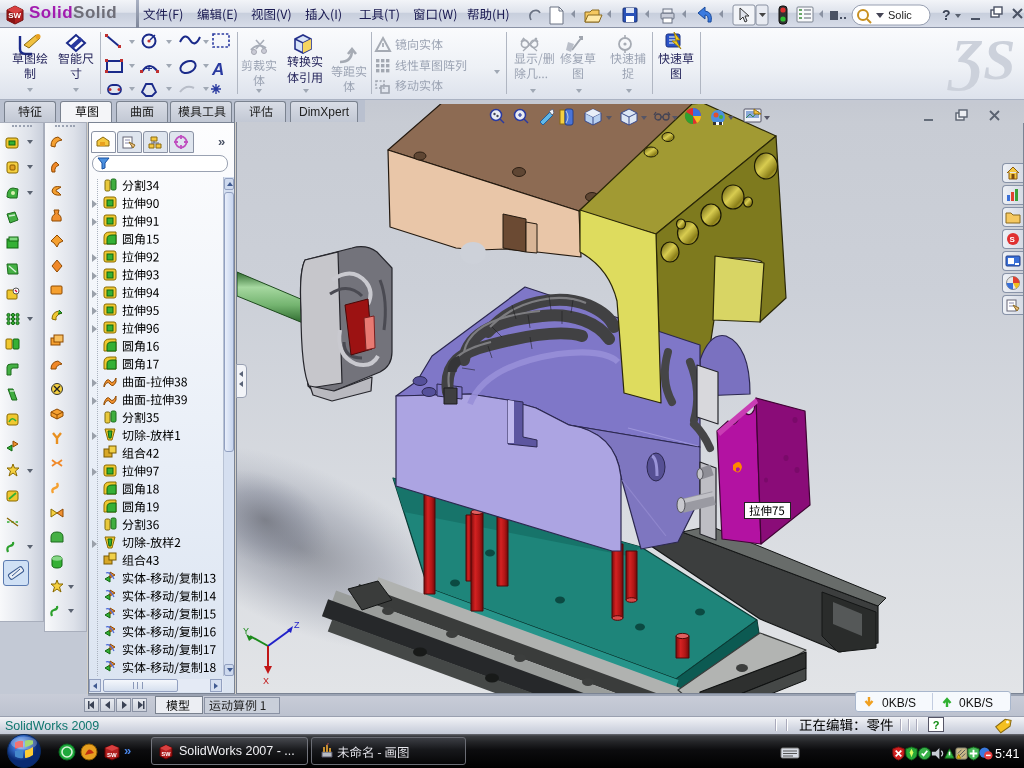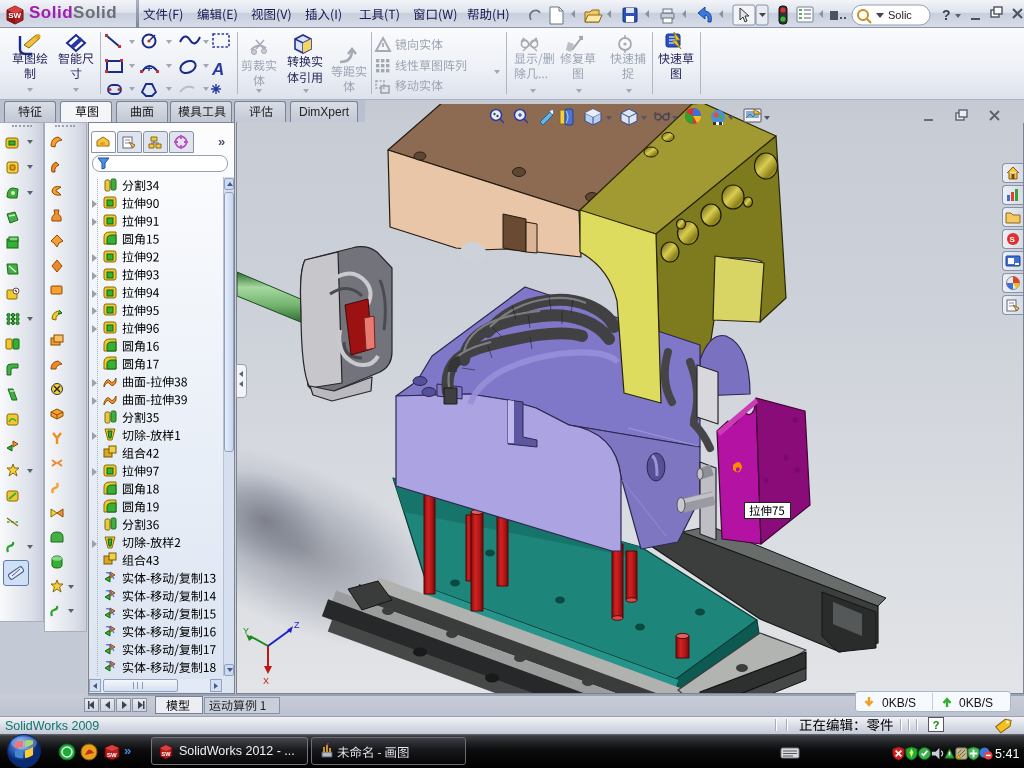--- a/index.html
+++ b/index.html
@@ -89,20 +89,22 @@
   <path d="M444,15 h9"></path>
   <rect x="464" y="6" width="8" height="7" fill="#fff" stroke-width="1.4"></rect>
         <rect x="467" y="3" width="8" height="7" fill="#fff" stroke-width="1.4"></rect>
   <path d="M486,5 l9,9 M495,5 l-9,9"></path>
  </g>
 </svg>
 
 <div class="abs" style="left:0;top:28px;width:1024px;height:72px;
  background:linear-gradient(180deg,#fafbfd 0%,#eef1f6 55%,#dde2ec 100%);
  border-bottom:1px solid #aab2c2"></div>
+<div class="abs" style="left:952px;top:26px;width:70px;height:58px;color:#ccd1db;
+ font-size:58px;font-weight:bold;font-style:italic;font-family:'Liberation Serif',serif">ƷS</div>
 <div class="sep-v" style="left:100px;top:32px;height:62px"></div>
 <div class="sep-v" style="left:237px;top:32px;height:62px"></div>
 <div class="sep-v" style="left:371px;top:32px;height:62px"></div>
 <div class="sep-v" style="left:506px;top:32px;height:62px"></div>
 <div class="sep-v" style="left:652px;top:32px;height:62px"></div>
 <div class="sep-v" style="left:700px;top:32px;height:62px"></div>
 
 <svg class="abs" style="left:0;top:28px" width="700" height="72" viewBox="0 0 700 72">
  <g transform="translate(18,5)">
         <path d="M2,3 L2,16 Q2,21 8,21 L14,21" fill="none" stroke="#1a2a8a" stroke-width="2.4"></path>
@@ -1011,21 +1013,21 @@
       </g>
  <text x="66" y="12" font-size="13" font-weight="bold" fill="#4a86e8">»</text>
 </svg>
 <div class="abs" style="left:151px;top:737px;width:157px;height:28px;border:1px solid #72747c;border-radius:3px;
  background:linear-gradient(180deg,#46484e,#1a1b1e 45%,#070708)"></div>
 <svg class="abs" style="left:158px;top:744px" width="16" height="16" viewBox="0 0 16 16">
  <path d="M2,4 L8,1 L14,4 L14,12 L8,15 L2,12 Z" fill="#b02020" stroke="#600"></path>
       <path d="M2,4 L8,7 L14,4 L8,1 Z" fill="#d84040"></path>
  <text x="3.6" y="12" font-size="5.5" fill="#fff" font-weight="bold">SW</text>
     </svg>
-<div class="abs" style="left:179px;top:744px;font-size:12.5px;color:#f0f0f4">SolidWorks 2012 - ...</div>
+<div class="abs" style="left:179px;top:744px;font-size:12.5px;color:#f0f0f4">SolidWorks 2007 - ...</div>
 <div class="abs" style="left:311px;top:737px;width:155px;height:28px;border:1px solid #6a6c74;border-radius:3px;
  background:linear-gradient(180deg,#3c3e44,#17181b 45%,#060607)"></div>
 <svg class="abs" style="left:319px;top:743px" width="16" height="16" viewBox="0 0 16 16">
  <path d="M3,9 h10 v5 h-10 z" fill="#b8bcc4" stroke="#556"></path>
  <path d="M5,9 V4 M8,9 V2 M11,9 V5" stroke="#c89030" stroke-width="2"></path>
  <path d="M8,2 l1.5,-2" stroke="#844" stroke-width="1.4"></path>
     </svg>
 <svg class="abs" style="left:780px;top:746px" width="22" height="14" viewBox="0 0 22 14">
  <rect x="1" y="2" width="18" height="10" rx="1.5" fill="#d8dce4" stroke="#777"></rect>
  <path d="M3,5 h14 M3,7.5 h14 M3,10 h10" stroke="#555" stroke-width="1.2"></path>

